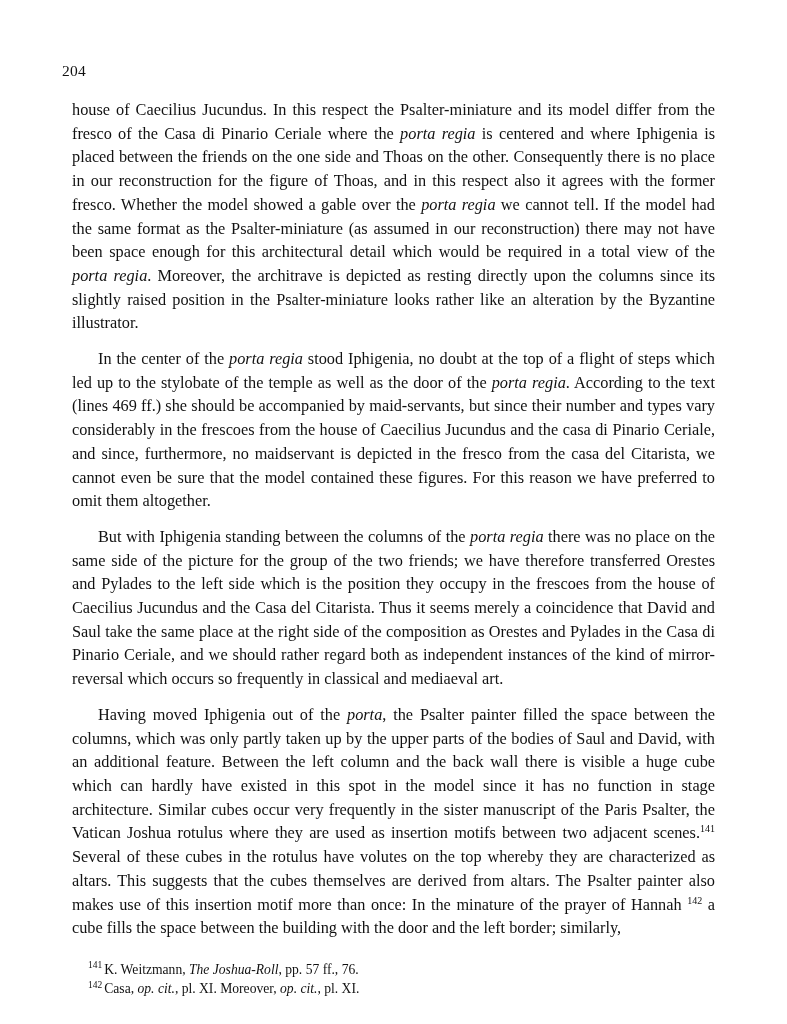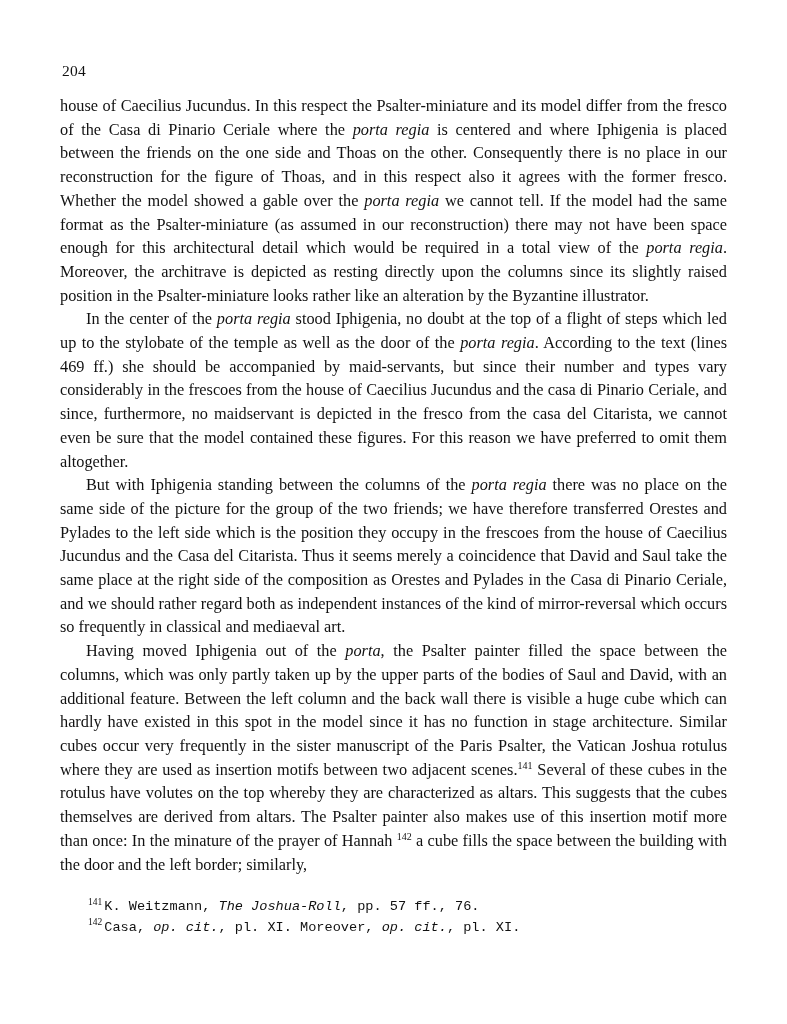--- a/index.html
+++ b/index.html
@@ -43,21 +43,21 @@
     padding-left: 6px;
   }
   .body-text {
     font-size: 16.3px;
     line-height: 1.455;
     text-align: justify;
     text-justify: inter-word;
     hyphens: none;
   }
   .para {
-    margin: 0;
+    margin: 12px;
     text-indent: 26px;
   }
   .para.noindent {
     text-indent: 0;
   }
   .it { font-style: italic; }
   sup.fn {
     font-size: 10px;
     vertical-align: super;
     line-height: 0;
@@ -68,21 +68,21 @@
     font-size: 13.6px;
     line-height: 1.42;
   }
   .footnotes .fnline { margin: 0; }
   .footnotes sup {
     font-size: 9.5px;
     vertical-align: super;
     line-height: 0;
     margin-right: 2px;
   }
-  .sp { display: inline; font-family: Liberation Mono, monospace; }
+  .sp { display: inline; }
 </style>
 </head>
 <body>
 
 <div class="page">
 
   <div class="running-head">
     <div class="folio">204</div>
   </div>
 

